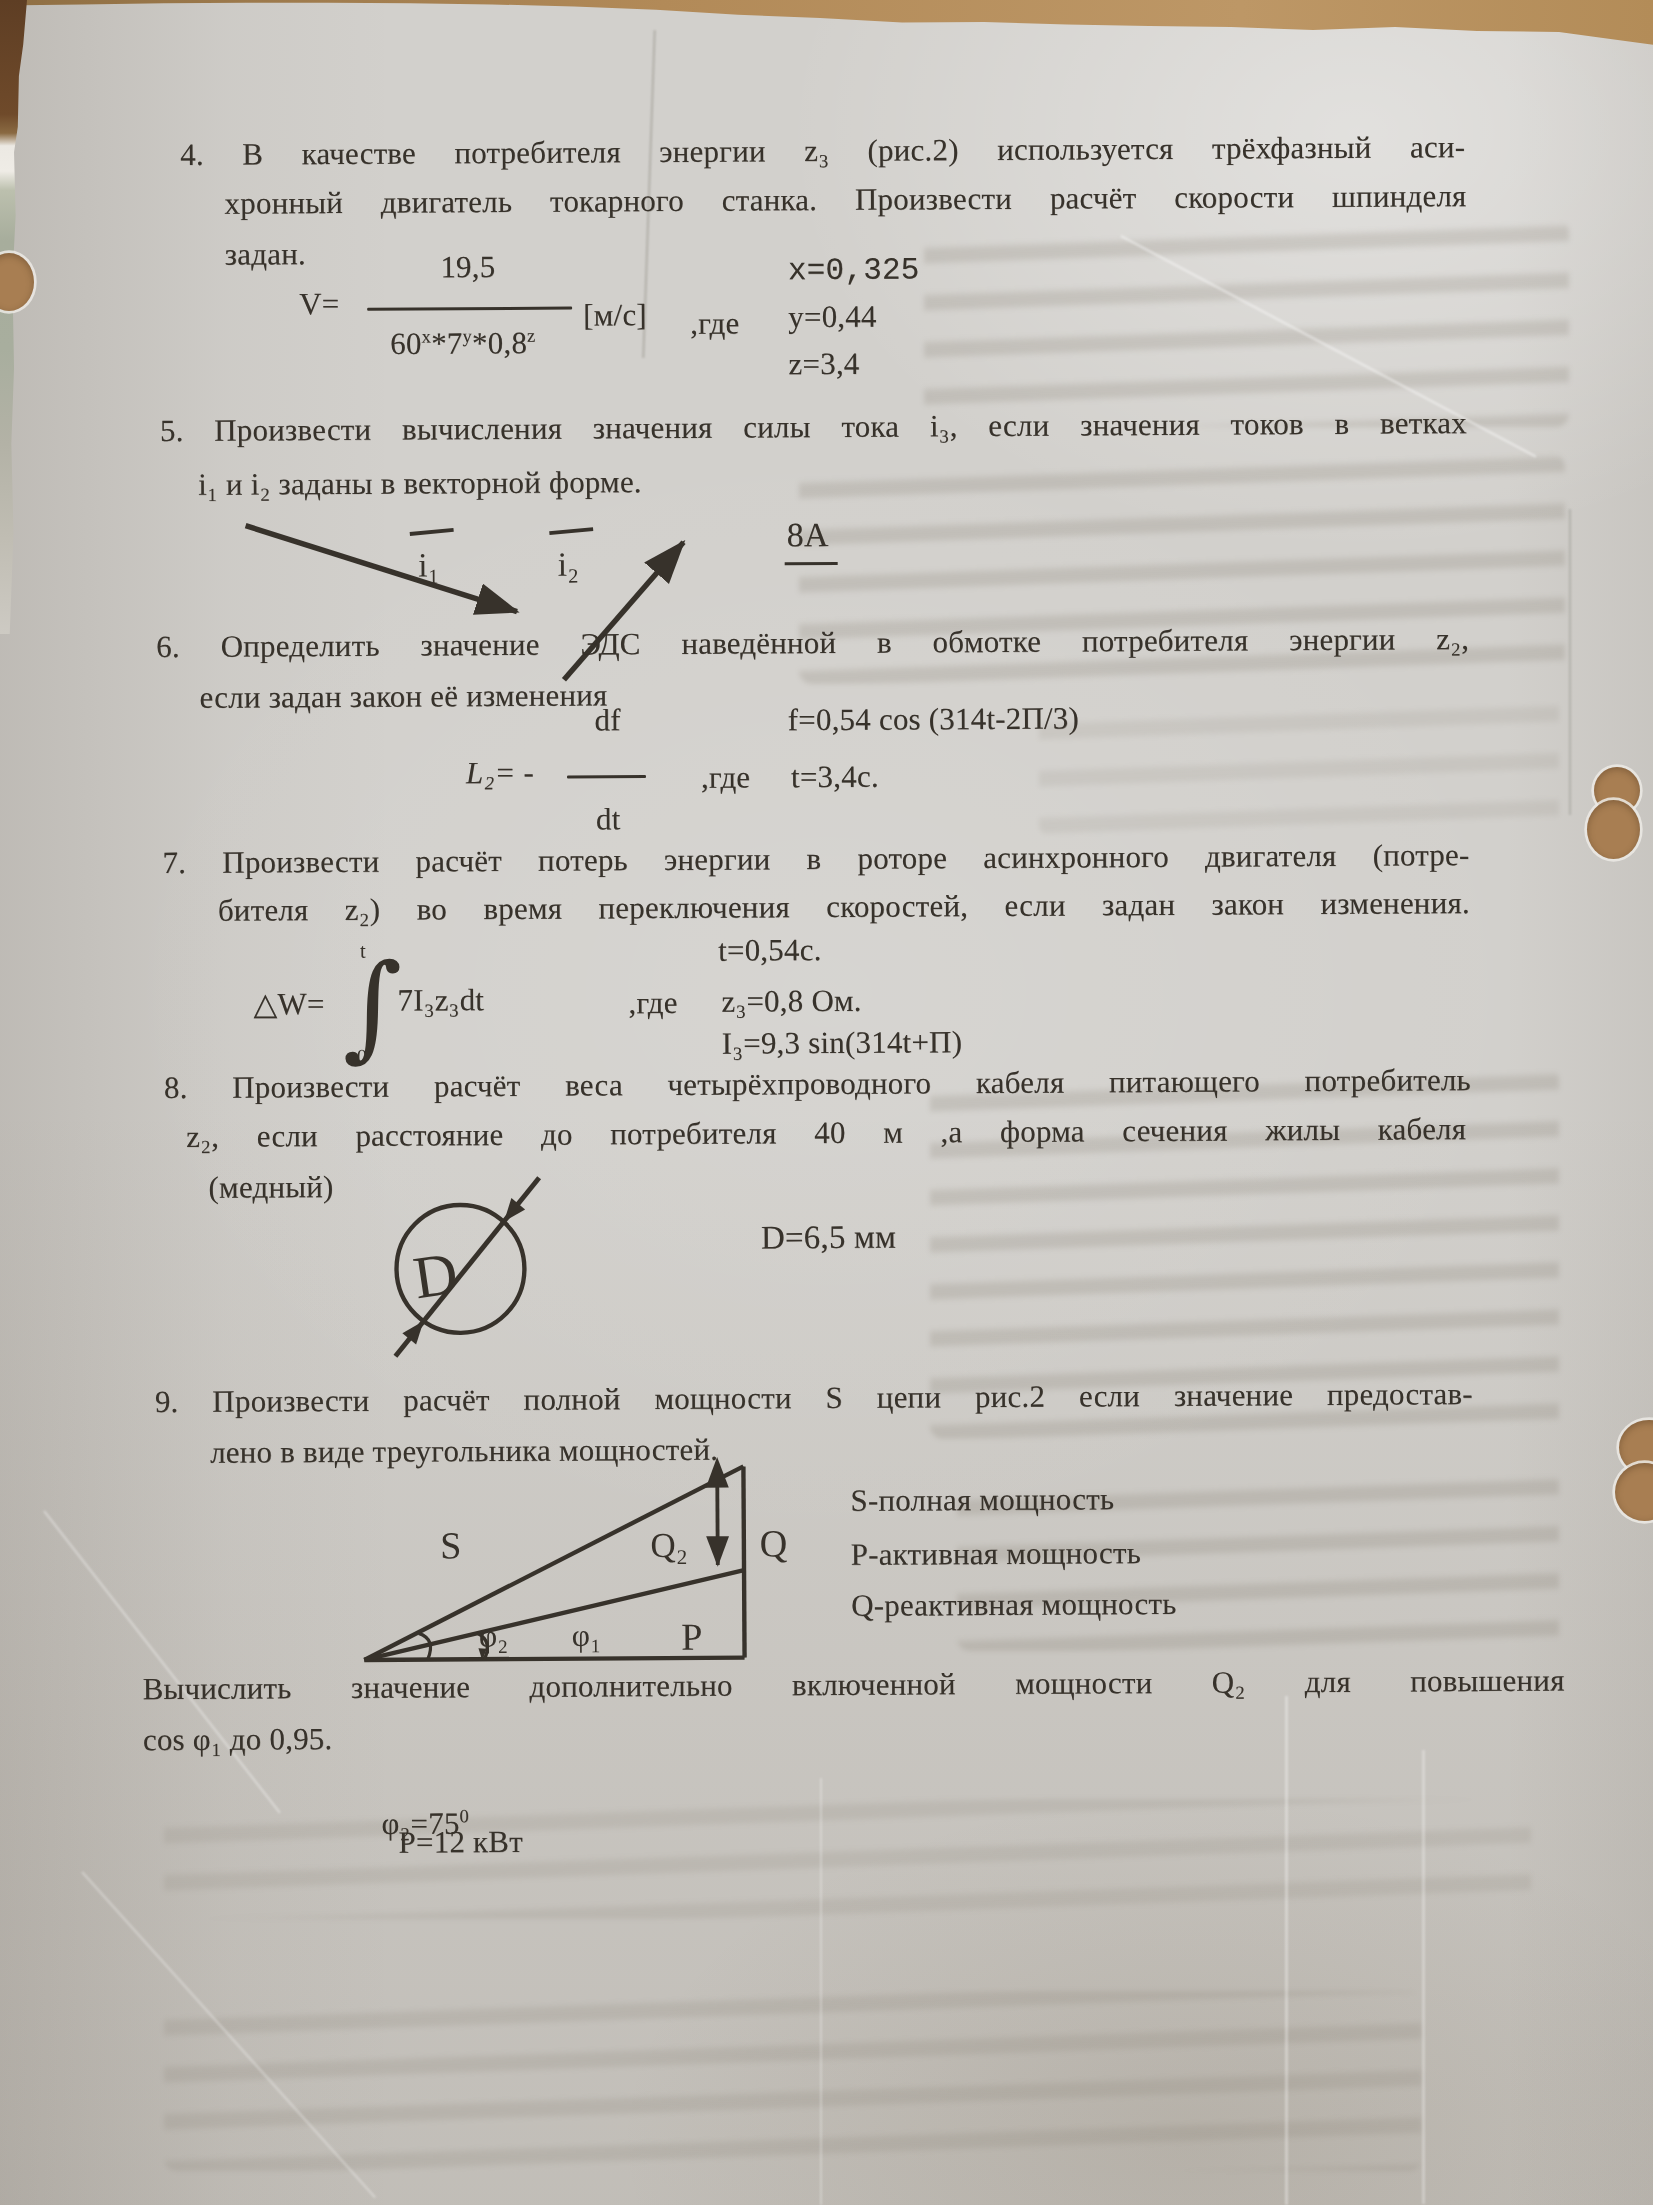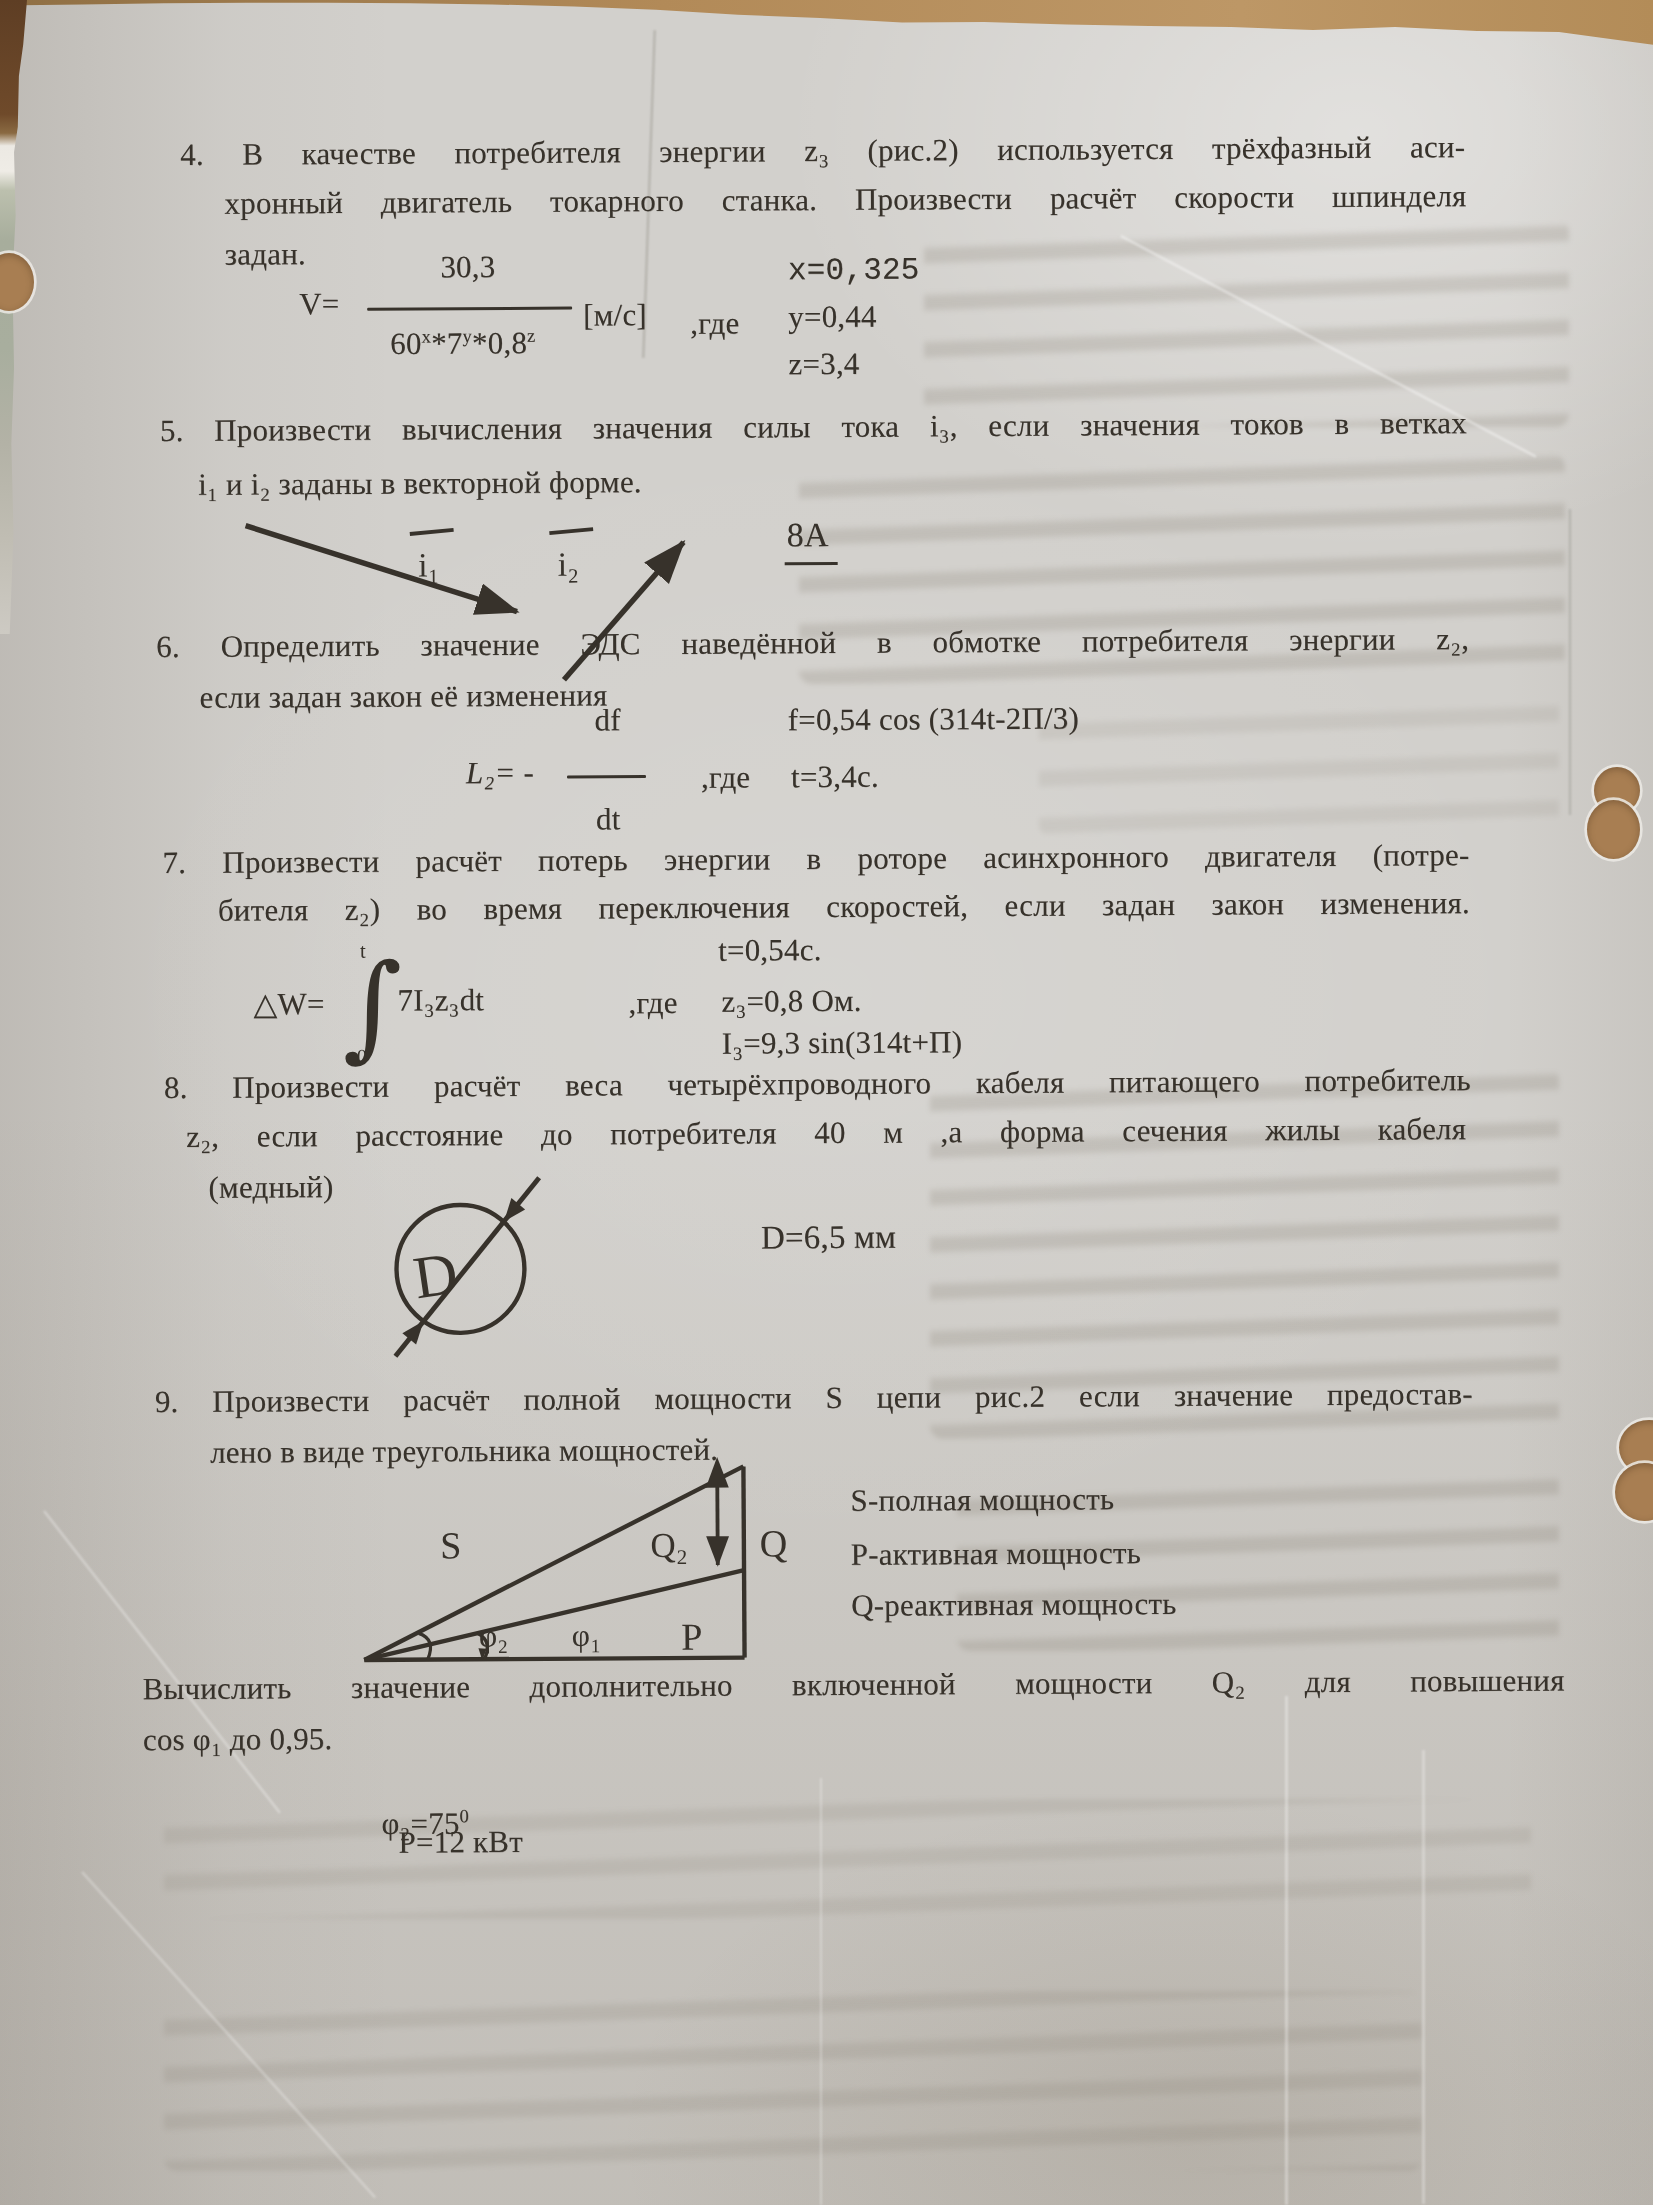--- a/index.html
+++ b/index.html
@@ -62,21 +62,21 @@
   <div class="crease" style="left:82px;top:1871px;width:438px;height:2.2px;background:rgba(255,255,255,0.35);transform:rotate(48deg);transform-origin:left center;"></div>
   <div class="crease" style="left:820px;top:1778px;width:1.6px;height:427px;background:rgba(255,255,255,0.3);"></div>
 
   <div class="content">
 
     <div class="txt j" style="left:186px;top:134px;width:1285px;">4. В качестве потребителя энергии z₃ (рис.2) используется трёхфазный аси-</div>
     <div class="txt j" style="left:230px;top:183px;width:1242px;">хронный двигатель токарного станка. Произвести расчёт скорости шпинделя</div>
     <div class="txt" style="left:230px;top:232px;">задан.</div>
 
     <div class="txt" style="left:304px;top:282px;">V=</div>
-    <div class="txt ctr" style="left:383px;top:246px;width:180px;">30,3</div>
+    <div class="txt ctr" style="left:383px;top:246px;width:180px;">19,5</div>
     <div class="bar" style="left:372px;top:305px;width:205px;"></div>
     <div class="txt ctr" style="left:339px;top:322px;width:257px;"><span>60</span><span class="sup">x</span><span>*7</span><span class="sup">y</span><span>*0,8</span><span class="sup">z</span></div>
     <div class="txt" style="left:588px;top:295px;">[м/с]</div>
     <div class="txt" style="left:695px;top:304px;">,где</div>
     <div class="txt" style="left:793px;top:252px;font-family:Liberation Mono, monospace;">x=0,325</div>
     <div class="txt" style="left:793px;top:298px;">y=0,44</div>
     <div class="txt" style="left:793px;top:345px;">z=3,4</div>
 
     <div class="txt j" style="left:164px;top:410px;width:1307px;">5. Произвести вычисления значения силы тока i₃, если значения токов в ветках</div>
     <div class="txt" style="left:202px;top:462px;">i₁ и i₂ заданы в векторной форме.</div>

